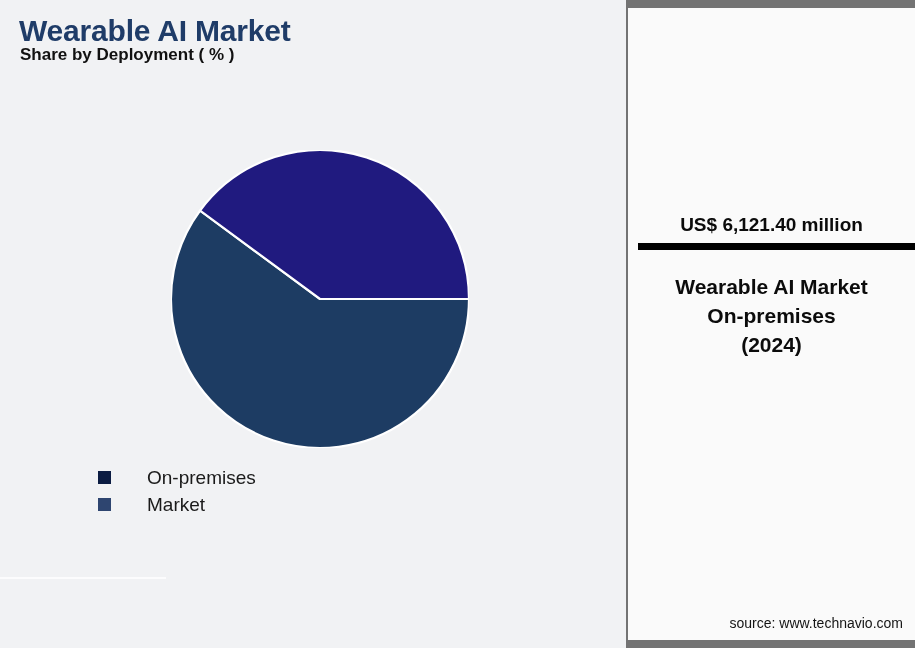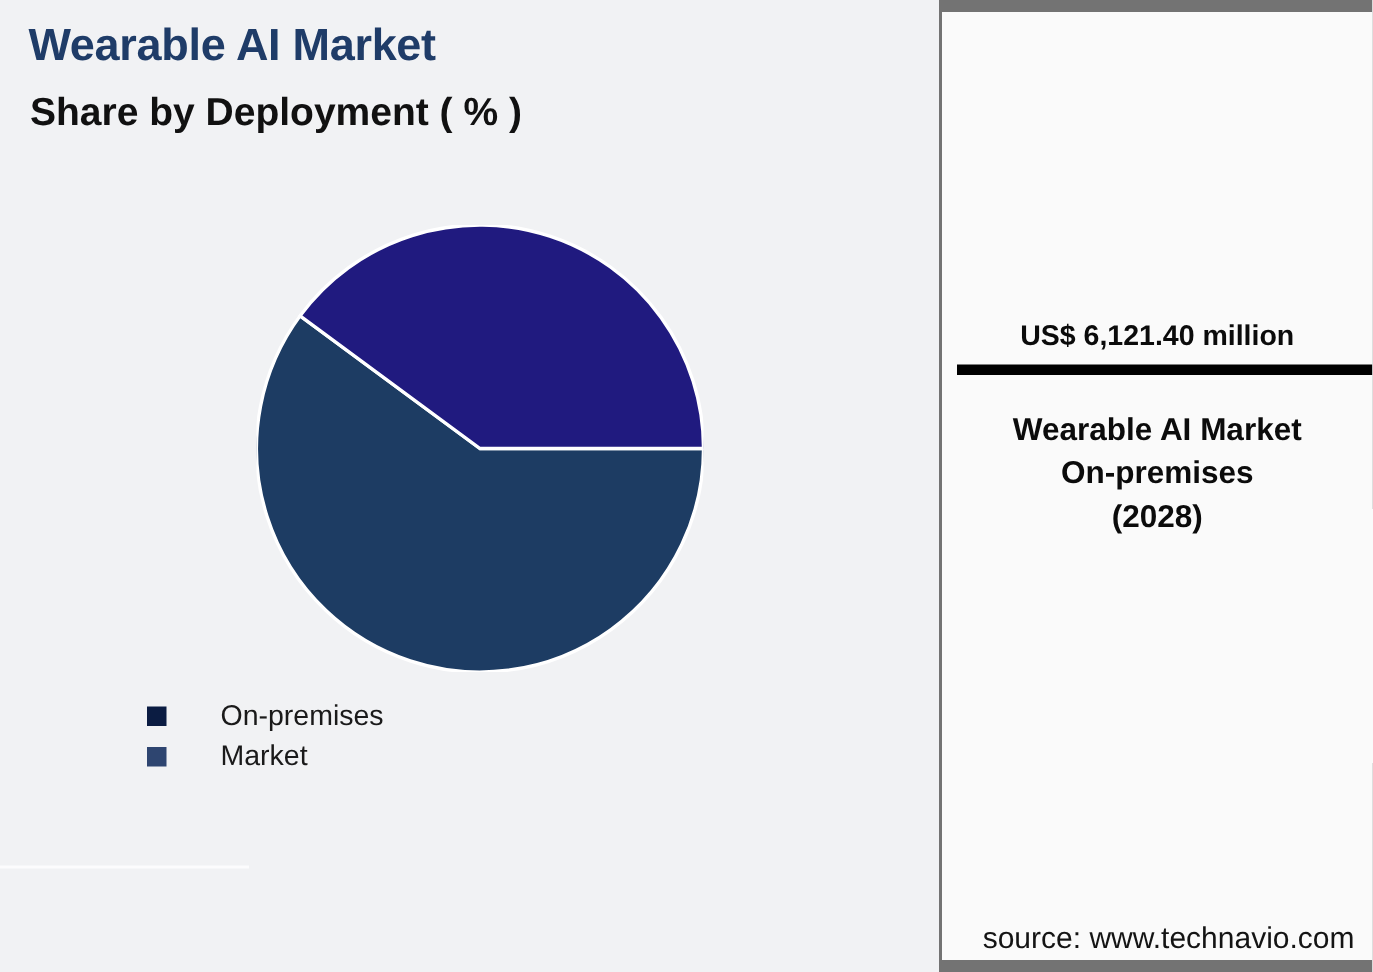--- a/index.html
+++ b/index.html
@@ -33,22 +33,22 @@
     top: 14px;
     font-size: 30px;
     font-weight: bold;
     color: #1f3c68;
     letter-spacing: -0.2px;
     white-space: nowrap;
   }
   #chart-subtitle {
     position: absolute;
     left: 20px;
-    top: 59px;
-    font-size: 26px;
+    top: 45px;
+    font-size: 17px;
     font-weight: bold;
     color: #111111;
     white-space: nowrap;
   }
 
   
   #pie-wrap {
     position: absolute;
     left: 171px;
     top: 150px;
@@ -128,21 +128,21 @@
     font-weight: bold;
     line-height: 29px;
     color: #0b0b0b;
   }
   #source-note {
     position: absolute;
     left: 0;
     top: 607px;
     width: 275px;
     text-align: right;
-    font-size: 20px;
+    font-size: 14px;
     color: #141414;
     white-space: nowrap;
   }
 </style>
 </head>
 <body>
 
 <div id="infographic">
 
   <div id="left-panel">
@@ -176,19 +176,19 @@
 
   <div id="right-panel">
 
     <div id="callout-value">US$ 6,121.40 million</div>
 
     <div id="callout-rule"></div>
 
     <div id="callout-caption">
       <div>Wearable AI Market</div>
       <div>On-premises</div>
-      <div>(2028)</div>
+      <div>(2024)</div>
     </div>
 
     <div id="source-note">source: www.technavio.com</div>
   </div>
 
 </div>
 
 </body></html>

